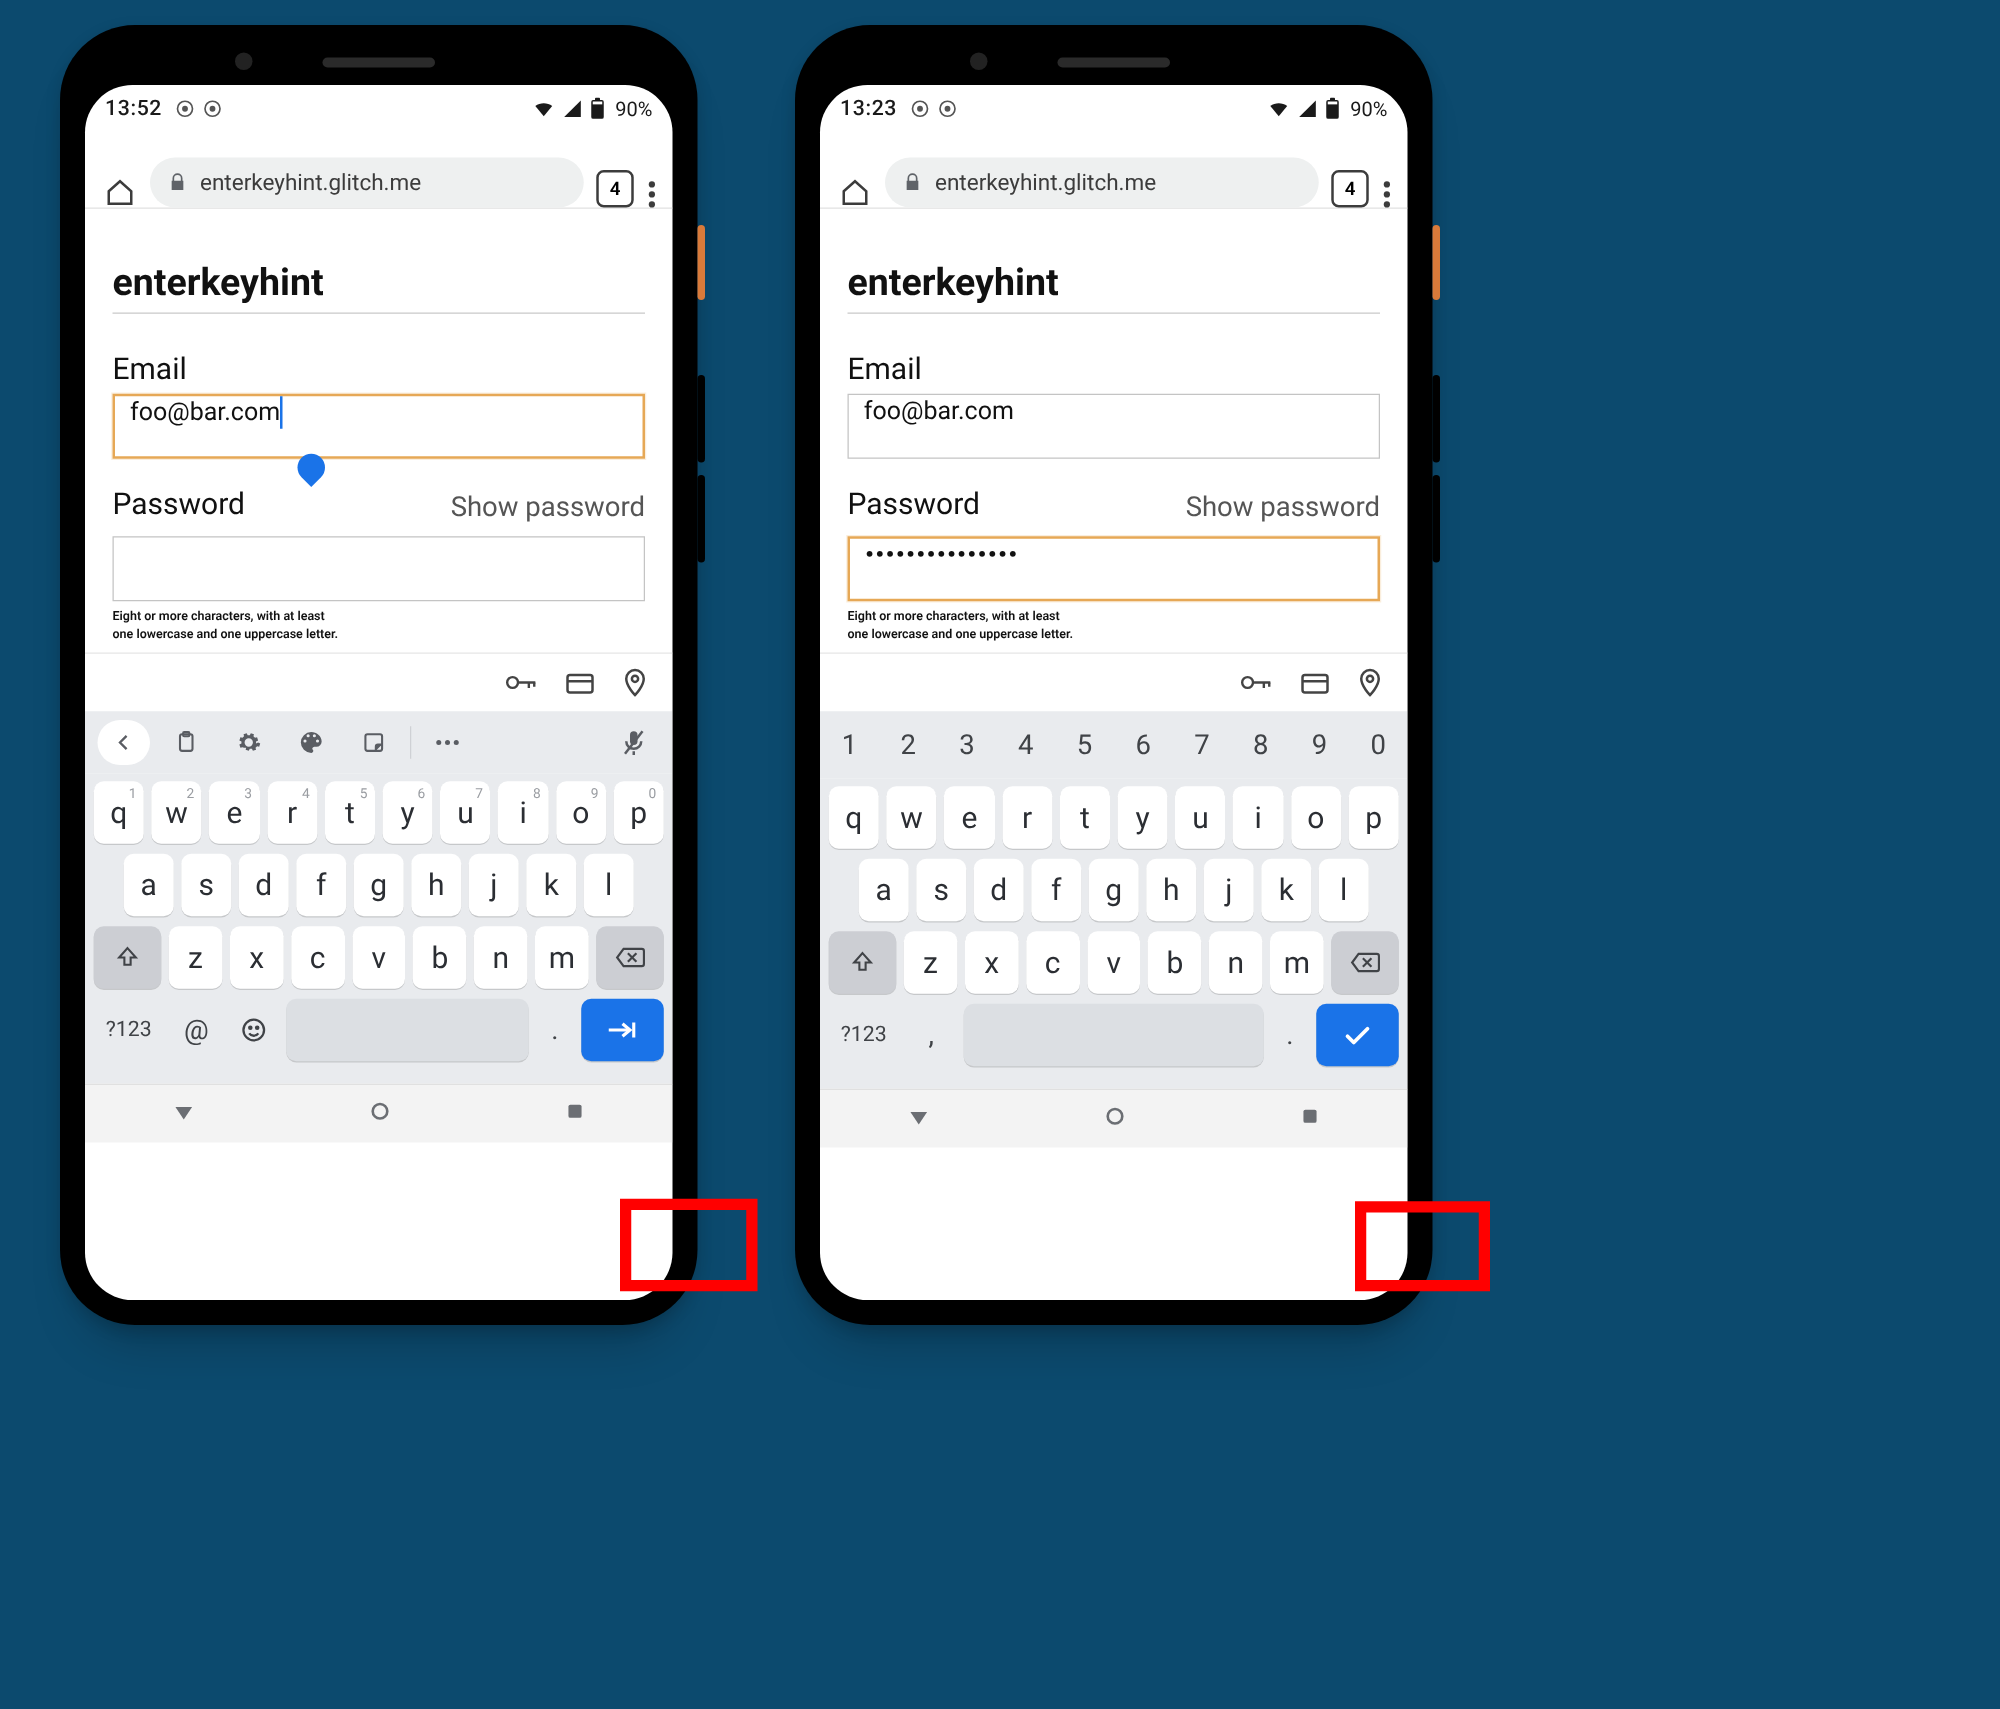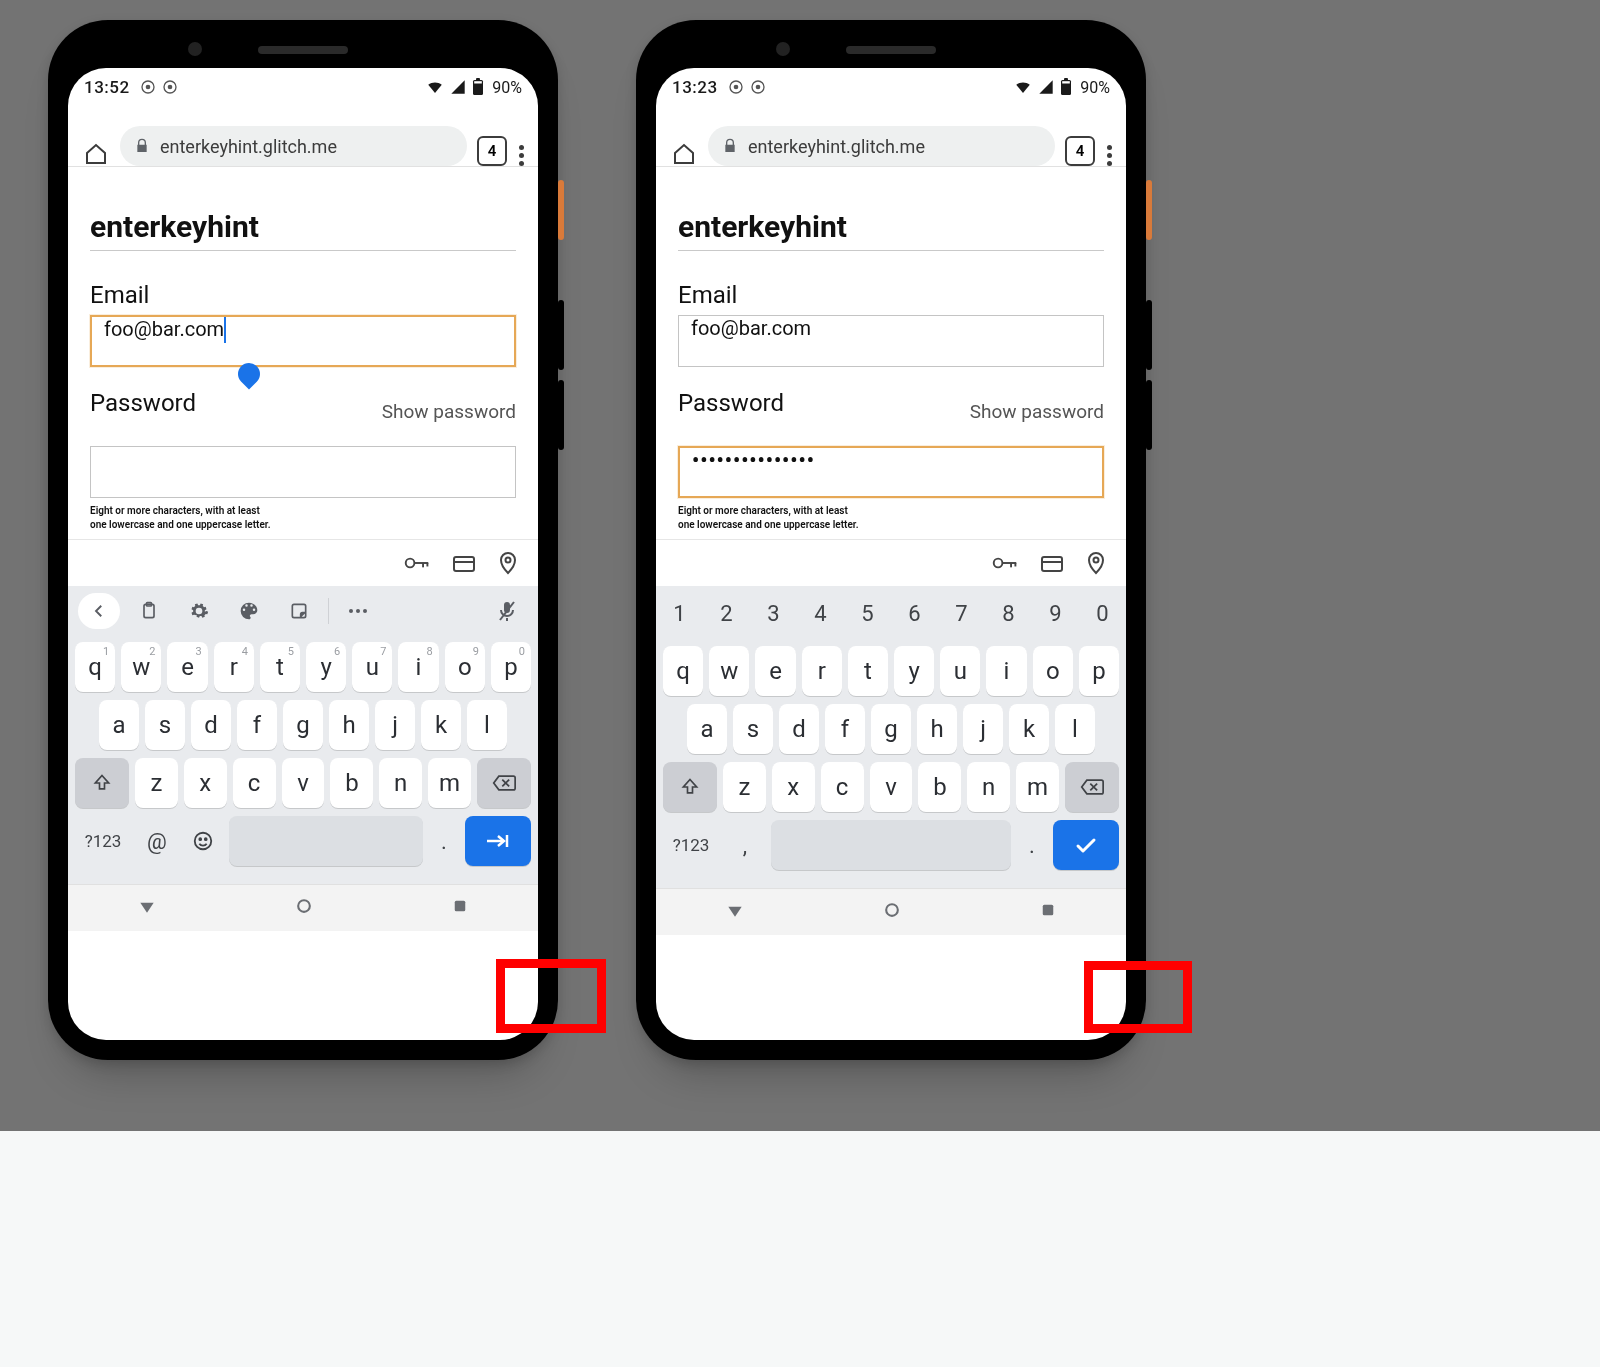--- a/index.html
+++ b/index.html
@@ -4,23 +4,23 @@
 <style>
   html, body {
     margin: 0;
     padding: 0;
     background: #f6f8f8;
     font-family: Roboto, "Helvetica Neue", Arial, sans-serif;
     -webkit-font-smoothing: antialiased;
   }
   .stage {
     width: 1600px;
-    height: 1131px;
+    height: 1367px;
     position: relative;
-    background: #737373;
+    background: #0c4a6e;
   }
   .phone {
     position: absolute;
     width: 510px;
     height: 1040px;
     background: #000;
     border-radius: 60px;
     box-shadow: 0 30px 40px -20px rgba(0,0,0,0.25), 0 4px 12px rgba(0,0,0,0.15);
   }
   .phone.left  { left: 48px;  top: 20px; }
@@ -151,25 +151,25 @@
     margin: 0 0 30px 0;
   }
   .field-label {
     font-size: 24px;
     color: #111;
     margin-bottom: 6px;
   }
   .field-row {
     display: flex;
     justify-content: space-between;
-    align-items: flex-end;
-    margin-bottom: 23px;
+    align-items: center;
+    margin-bottom: 6px;
   }
   .show-pw {
-    font-size: 19px;
+    font-size: 22px;
     color: #555;
   }
   .input {
     width: 100%;
     height: 52px;
     border: 1px solid #c4c4c4;
     box-sizing: border-box;
     padding: 0 12px;
     font-size: 20px;
     color: #111;

